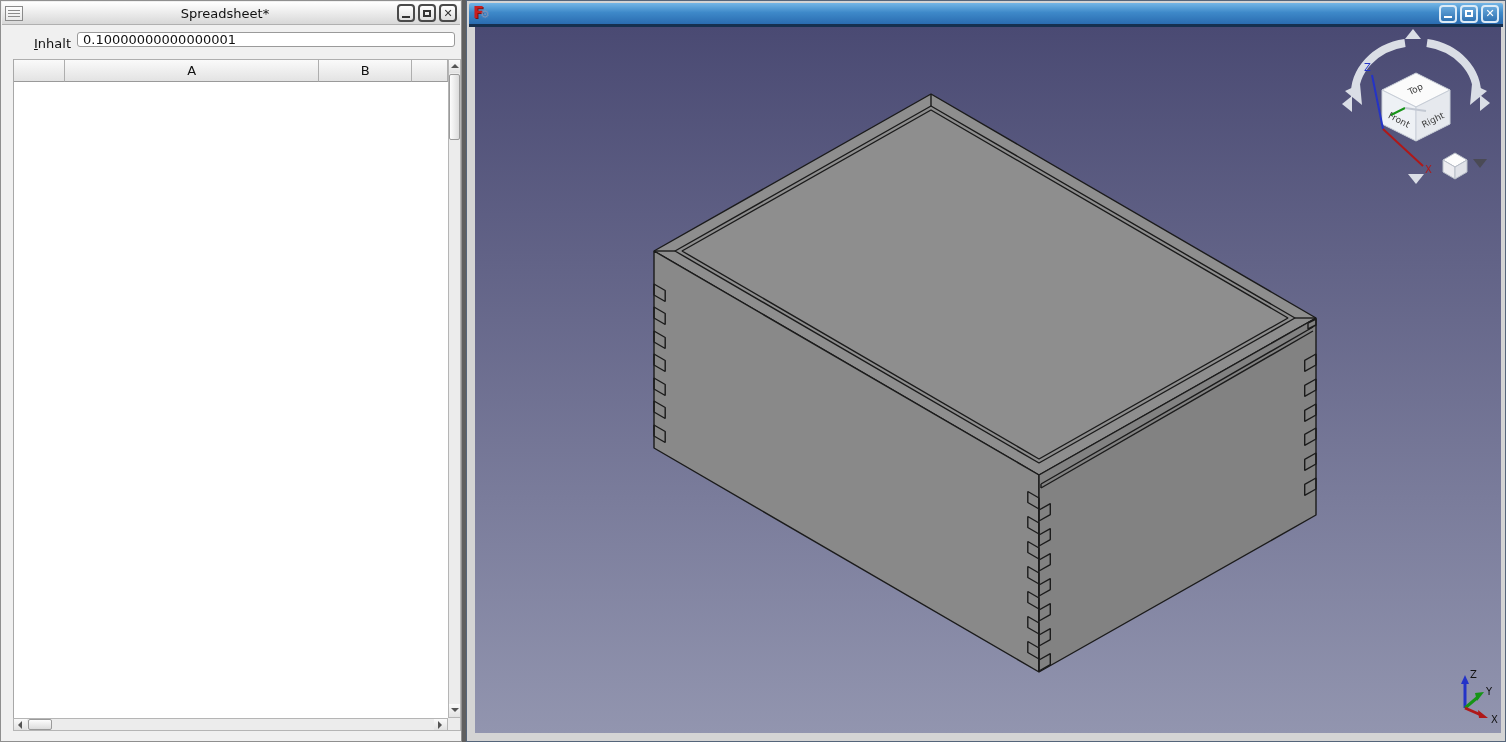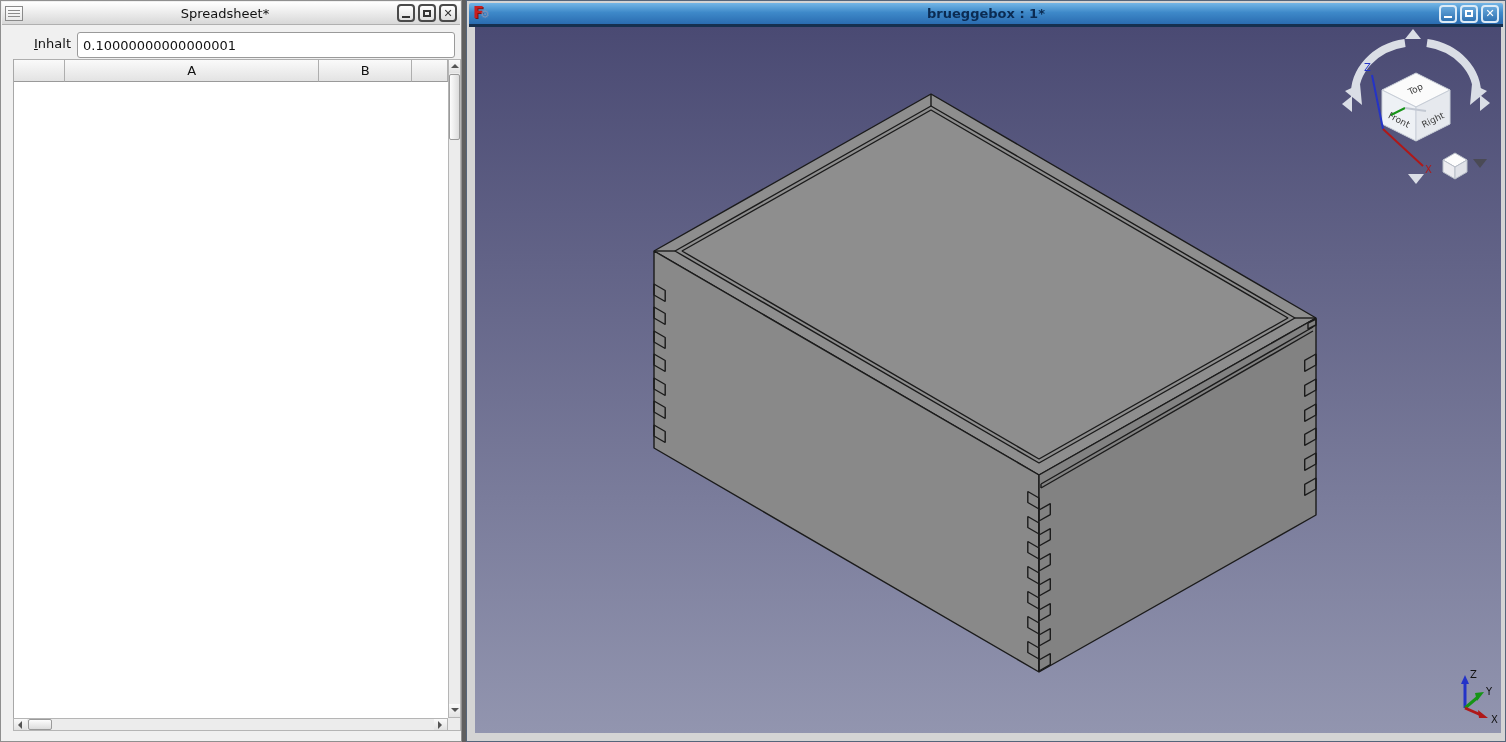--- a/index.html
+++ b/index.html
@@ -24,21 +24,21 @@
       background:linear-gradient(#ffffff,#dedede);display:flex;align-items:center;
       justify-content:center;cursor:default;}
   .g-min{width:8px;height:2px;background:#333;margin-top:7px;}
   .g-max{width:8px;height:7px;border:2px solid #333;}
   .g-close{font-size:11px;font-weight:bold;color:#333;line-height:1;}
 
   .inhalt-row{position:absolute;left:8px;top:31px;right:6px;height:24px;margin-left:23px;}
   .inhalt-label{position:absolute;left:2px;top:4px;font-size:13px;color:#111;}
   .inhalt-label .accel{text-decoration:underline;}
   .inhalt-input{position:absolute;left:45px;right:0;top:0;height:15px;border:1px solid #9a9a9a;
-      border-radius:3px;background:#fff;font-size:13px;padding:12px 5px;
+      border-radius:3px;background:#fff;font-size:13px;padding:1px 5px;
       font-family:"DejaVu Sans","Liberation Sans",sans-serif;color:#111;}
 
   .table-wrap{position:absolute;left:12px;top:58px;width:448px;height:672px;}
   .grid-viewport{position:absolute;left:0;top:0;width:435px;height:659px;overflow:hidden;
       background:#fff;border-left:1px solid #a8a8a8;}
   .grid-header{display:flex;height:23px;}
   .hcell{background:linear-gradient(#fafafa,#e3e3e3);border-right:1px solid #aeaeae;
       border-top:1px solid #aeaeae;border-bottom:1px solid #9a9a9a;
       font-size:13px;color:#111;display:flex;align-items:center;justify-content:center;}
   .w-rh{width:51px}.w-a{width:255px}.w-b{width:93px}.w-c{width:36px}
@@ -150,21 +150,20 @@
       <div class="sb-corner"></div>
     </div>
   </div>
 
   <div class="win-3d">
     <div class="view-titlebar">
       <div class="fc-logo">
         <span class="f">F</span>
         <span class="gear">⚙</span>
       </div>
-      <div class="view-title">brueggebox : 1*</div>
       <div class="winbtns winbtns-blue">
         <div class="tb-btn">
             <div class="g-min"></div>
           </div>
         <div class="tb-btn">
             <div class="g-max"></div>
           </div>
         <div class="tb-btn">
             <div class="g-close">✕</div>
           </div>

